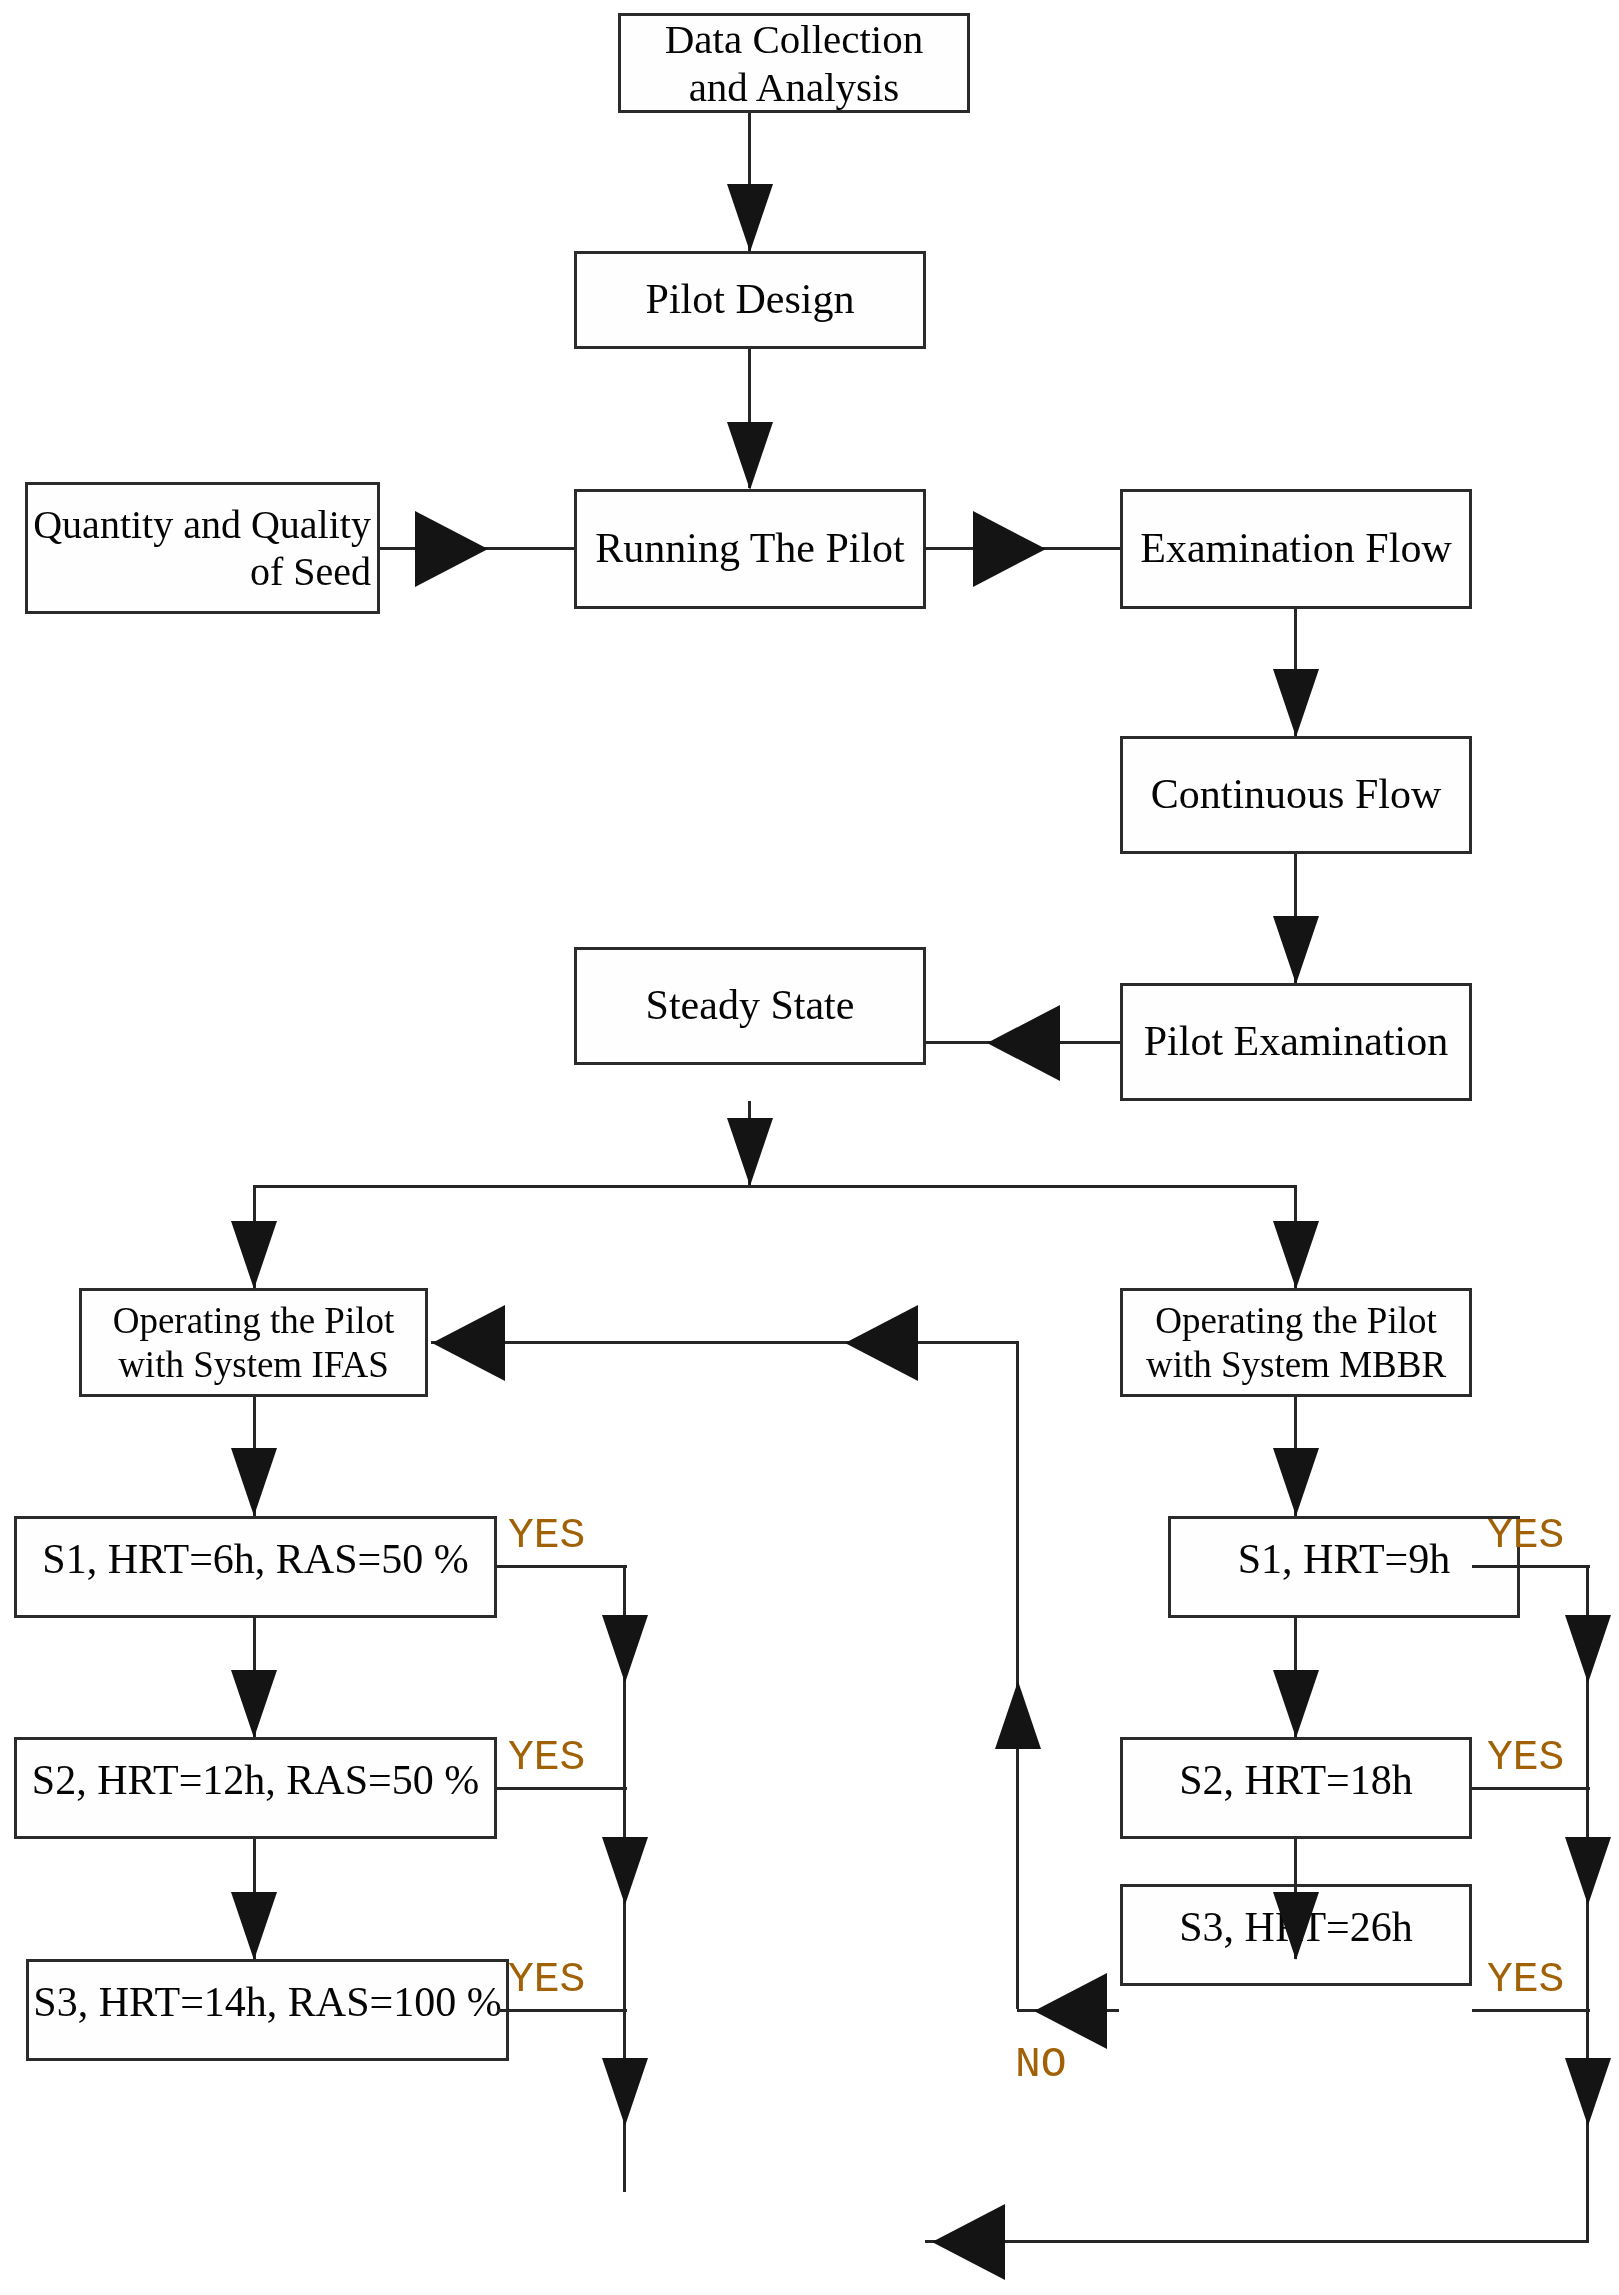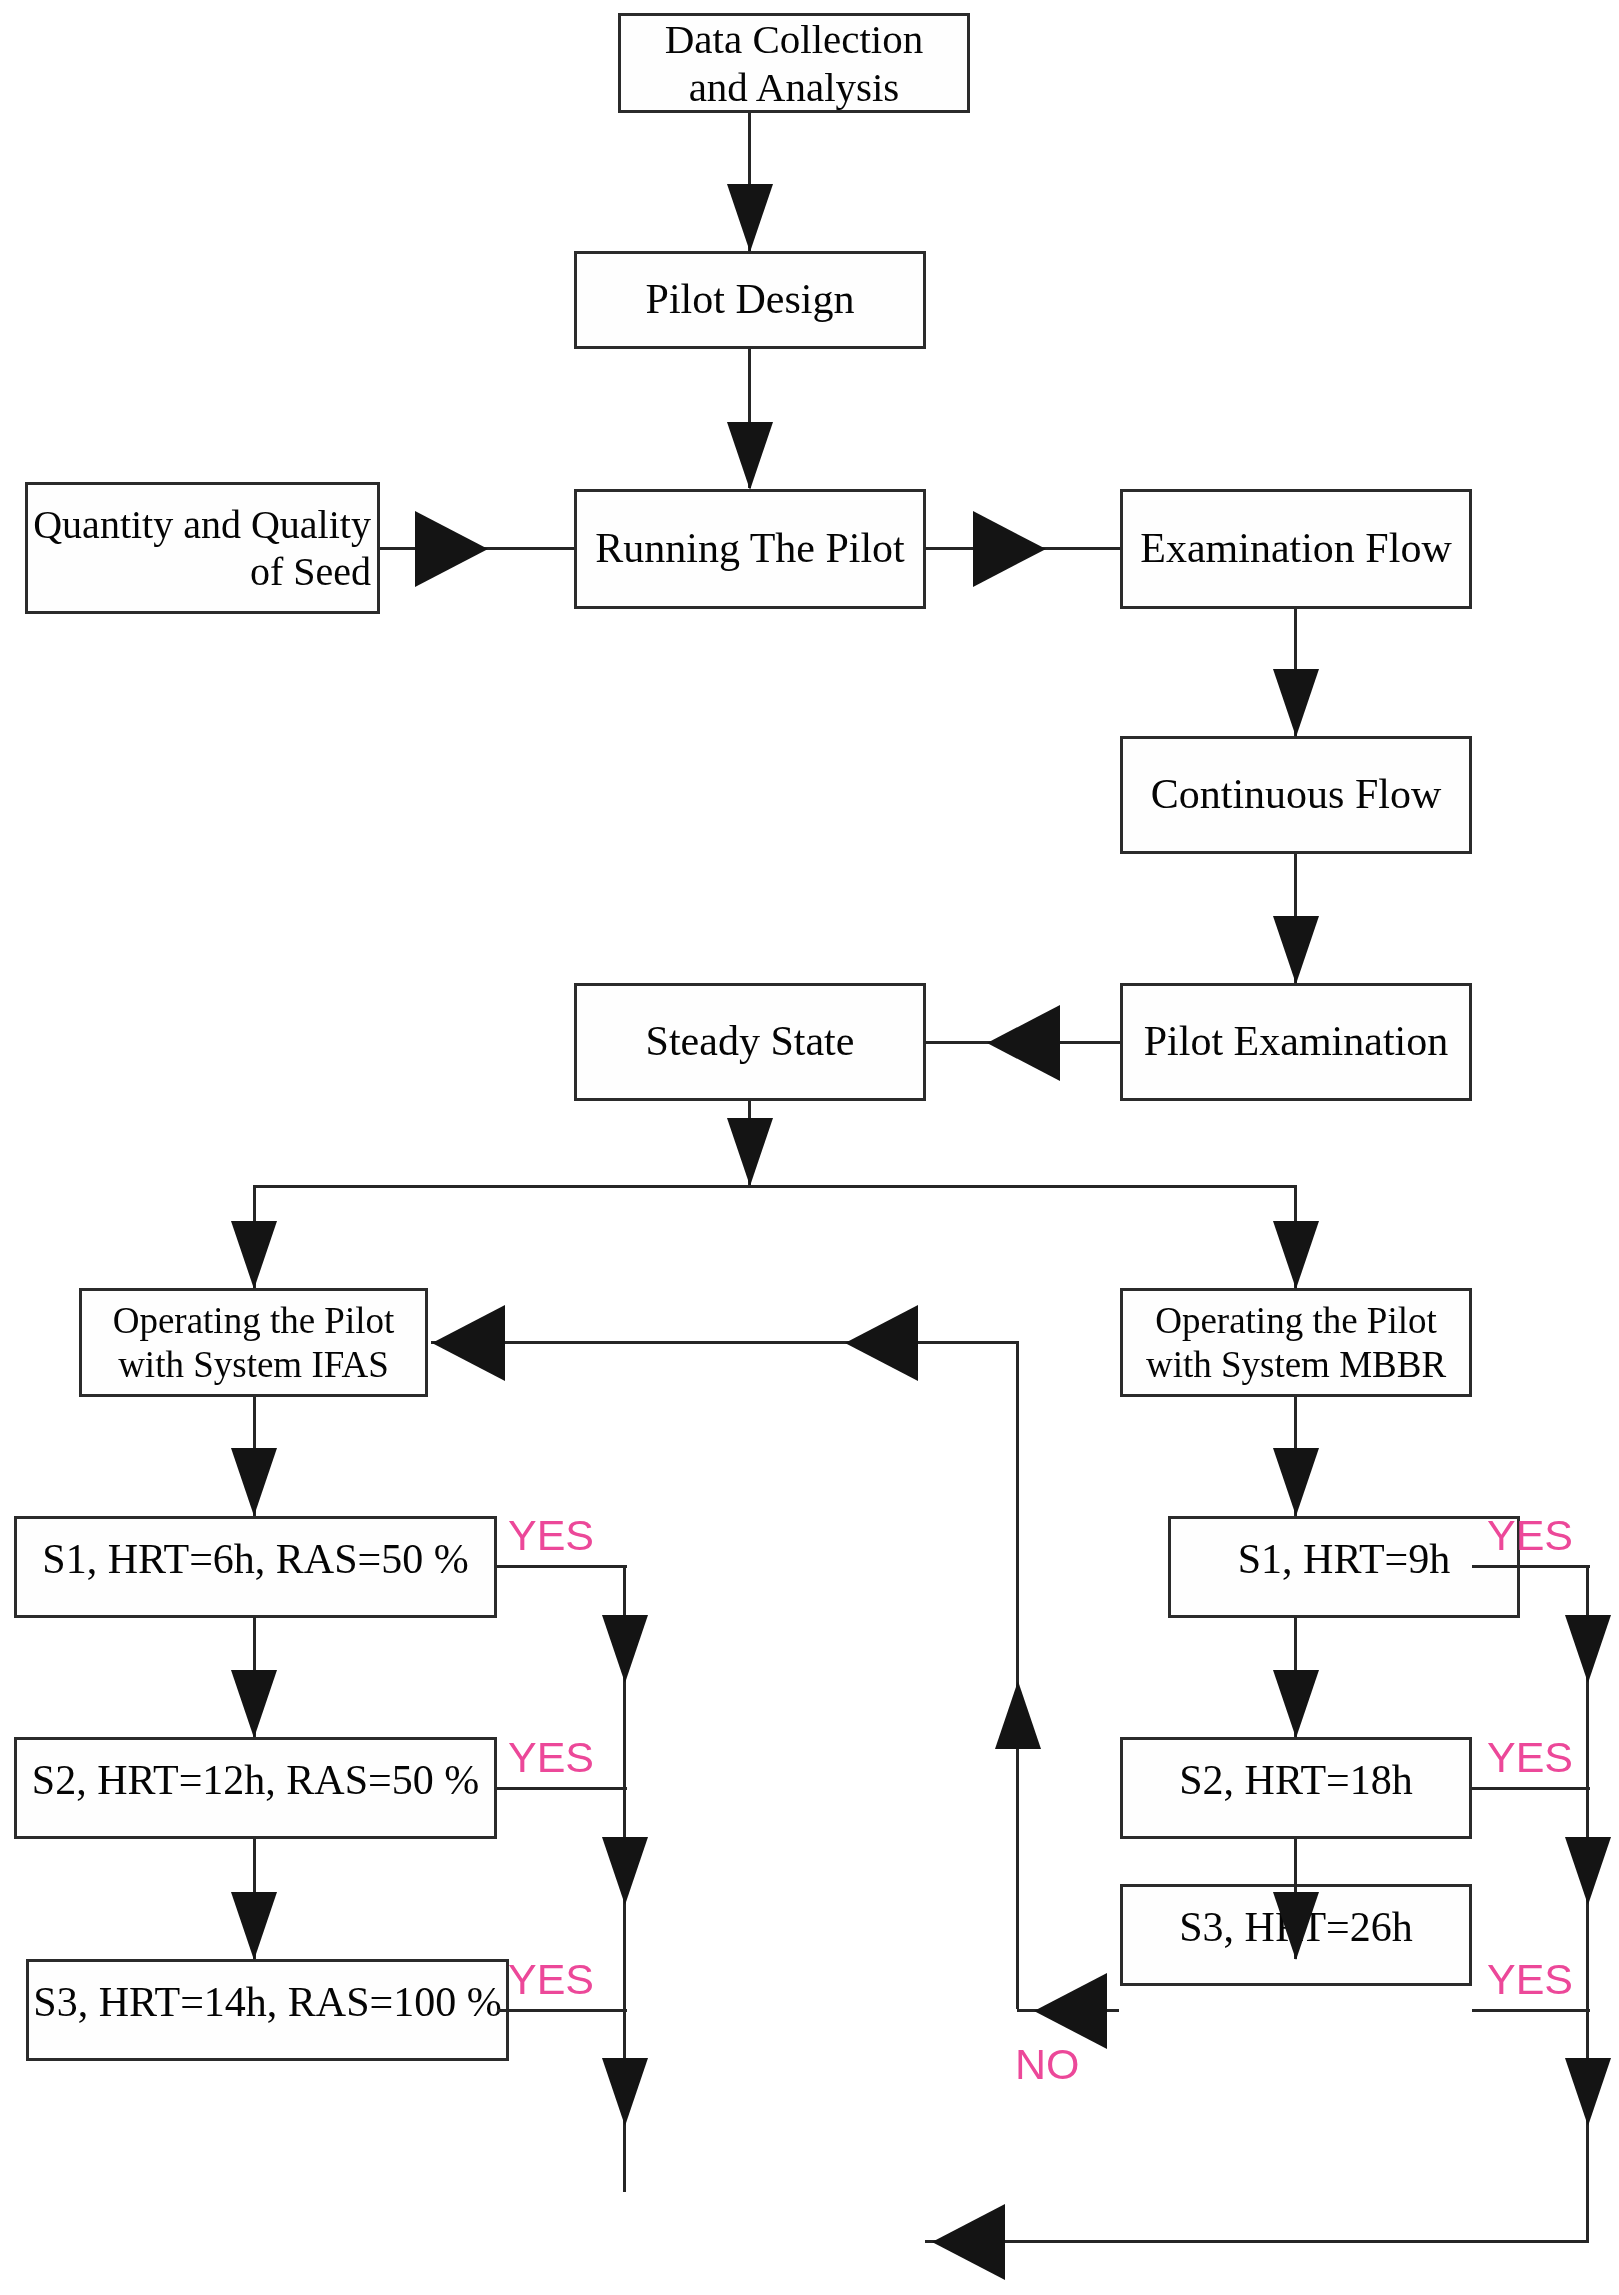--- a/index.html
+++ b/index.html
@@ -27,23 +27,23 @@
   .text-high{align-items:flex-start;padding-top:16px;}
   .vline{position:absolute;width:3.3px;background:#262626;}
   .hline{position:absolute;height:3.3px;background:#262626;}
   .arr{position:absolute;width:0;height:0;}
   .arr-down{border-left:23px solid transparent;border-right:23px solid transparent;border-top:68px solid #141414;}
   .arr-up{border-left:23px solid transparent;border-right:23px solid transparent;border-bottom:68px solid #141414;}
   .arr-left{border-top:38px solid transparent;border-bottom:38px solid transparent;border-right:73px solid #141414;}
   .arr-right{border-top:38px solid transparent;border-bottom:38px solid transparent;border-left:73px solid #141414;}
   .lbl{
     position:absolute;
-    color:#ec4899;
+    color:#a16207;
     font-size:43px;
-    font-family:Liberation Sans, sans-serif;
+    font-family:Liberation Mono, monospace;
   }
   .f86{font-size:41px;}
   .f84{font-size:40px;text-align:right;}
   .f88{font-size:42px;}
   .f78{font-size:37px;}
 </style>
 </head>
 <body>
 
 <div id="canvas">
@@ -57,21 +57,21 @@
 of Seed</div>
 
   <div class="box f88" style="left:574px;top:489px;width:352px;height:120px;">Running The Pilot</div>
 
   <div class="box f88" style="left:1120px;top:489px;width:352px;height:120px;">Examination Flow</div>
 
   <div class="box f88" style="left:1120px;top:736px;width:352px;height:118px;">Continuous Flow</div>
 
   <div class="box f88" style="left:1120px;top:983px;width:352px;height:118px;">Pilot Examination</div>
 
-  <div class="box f88" style="left:574px;top:983px;width:352px;height:118px;">Steady State</div>
+  <div class="box f88" style="left:574px;top:947px;width:352px;height:118px;">Steady State</div>
 
   <div class="box f78" style="left:79px;top:1288px;width:349px;height:109px;">Operating the Pilot
 with System IFAS</div>
 
   <div class="box f78" style="left:1120px;top:1288px;width:352px;height:109px;">Operating the Pilot
 with System MBBR</div>
 
   <div class="box f88 text-high" style="left:14px;top:1516px;width:483px;height:102px;">S1, HRT=6h, RAS=50 %</div>
 
   <div class="box f88 text-high" style="left:14px;top:1737px;width:483px;height:102px;">S2, HRT=12h, RAS=50 %</div>

